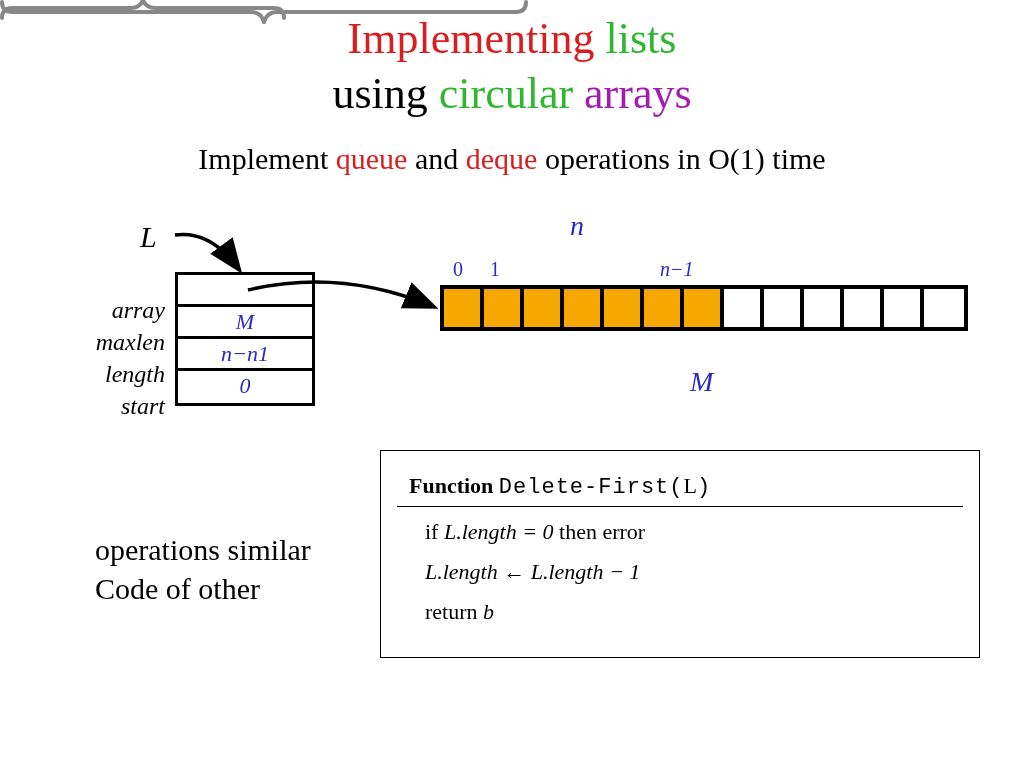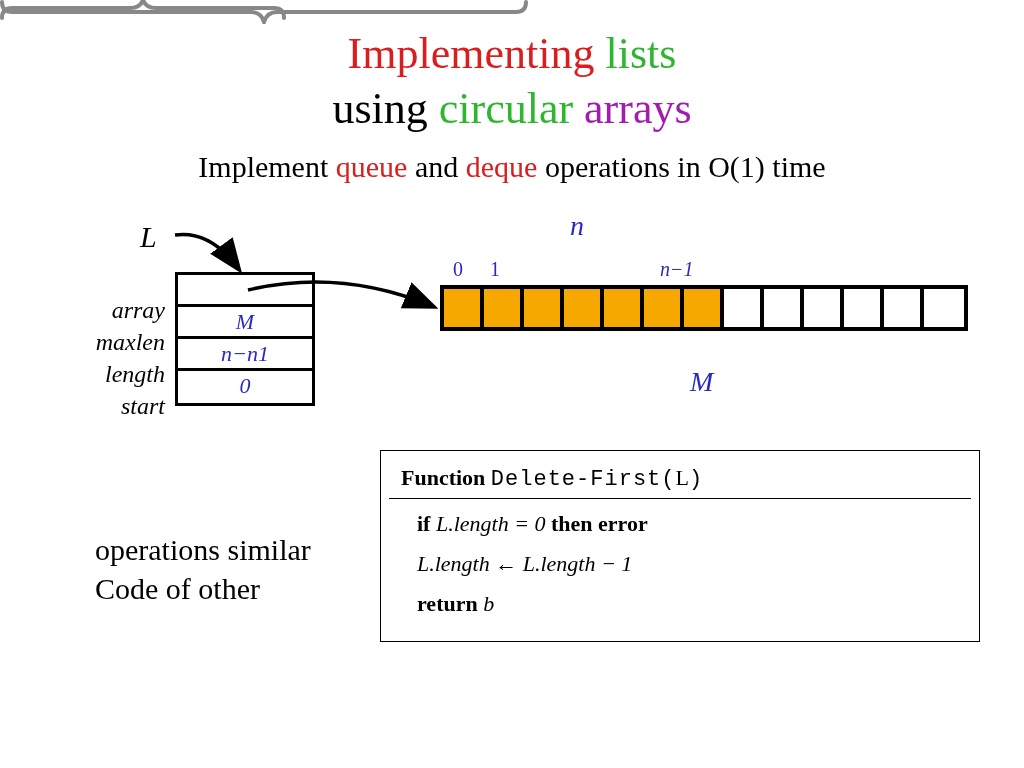--- a/index.html
+++ b/index.html
@@ -10,26 +10,26 @@
     height: 768px;
     font-family: Georgia, 'Times New Roman', serif;
     background: #fff;
     position: relative;
     overflow: hidden;
   }
   .title {
     text-align: center;
     font-size: 44px;
     line-height: 1.25;
-    padding-top: 26px;
+    padding-top: 11px;
   }
   .subtitle {
     text-align: center;
     font-size: 30px;
-    margin-top: 14px;
+    margin-top: 21px;
   }
   .red { color: #d81e1e; }
   .green { color: #2fb62f; }
   .blue { color: #a21caf; }
   .black { color: #000; }
 
   
   .struct-wrap {
     position: absolute;
     left: 95px;
@@ -131,35 +131,35 @@
   .idxn1 { position: absolute; left: 220px; font-style: italic; }
 
   
   .code-box {
     position: absolute;
     left: 380px;
     top: 450px;
     width: 600px;
     border: 1.5px solid #000;
     font-family: 'Times New Roman', serif;
-    padding: 8px;
+    padding: 16px;
   }
   .code-header {
     border-bottom: 1.5px solid #000;
     padding: 6px 12px;
     font-size: 22px;
   }
   .code-header .kw { font-weight: bold; }
   .code-header .fn { font-family: 'Courier New', monospace; letter-spacing: 1px; }
   .code-body {
     padding: 8px 28px 12px 28px;
     font-size: 22px;
     line-height: 1.55;
   }
-  .code-body .kw { font-weight: bold; }
+  .code-body .kw { font-weight: normal; }
   .code-body .it { font-style: italic; }
 
   .other-note {
     position: absolute;
     left: 95px;
     top: 530px;
     font-size: 30px;
     line-height: 1.3;
   }
 

